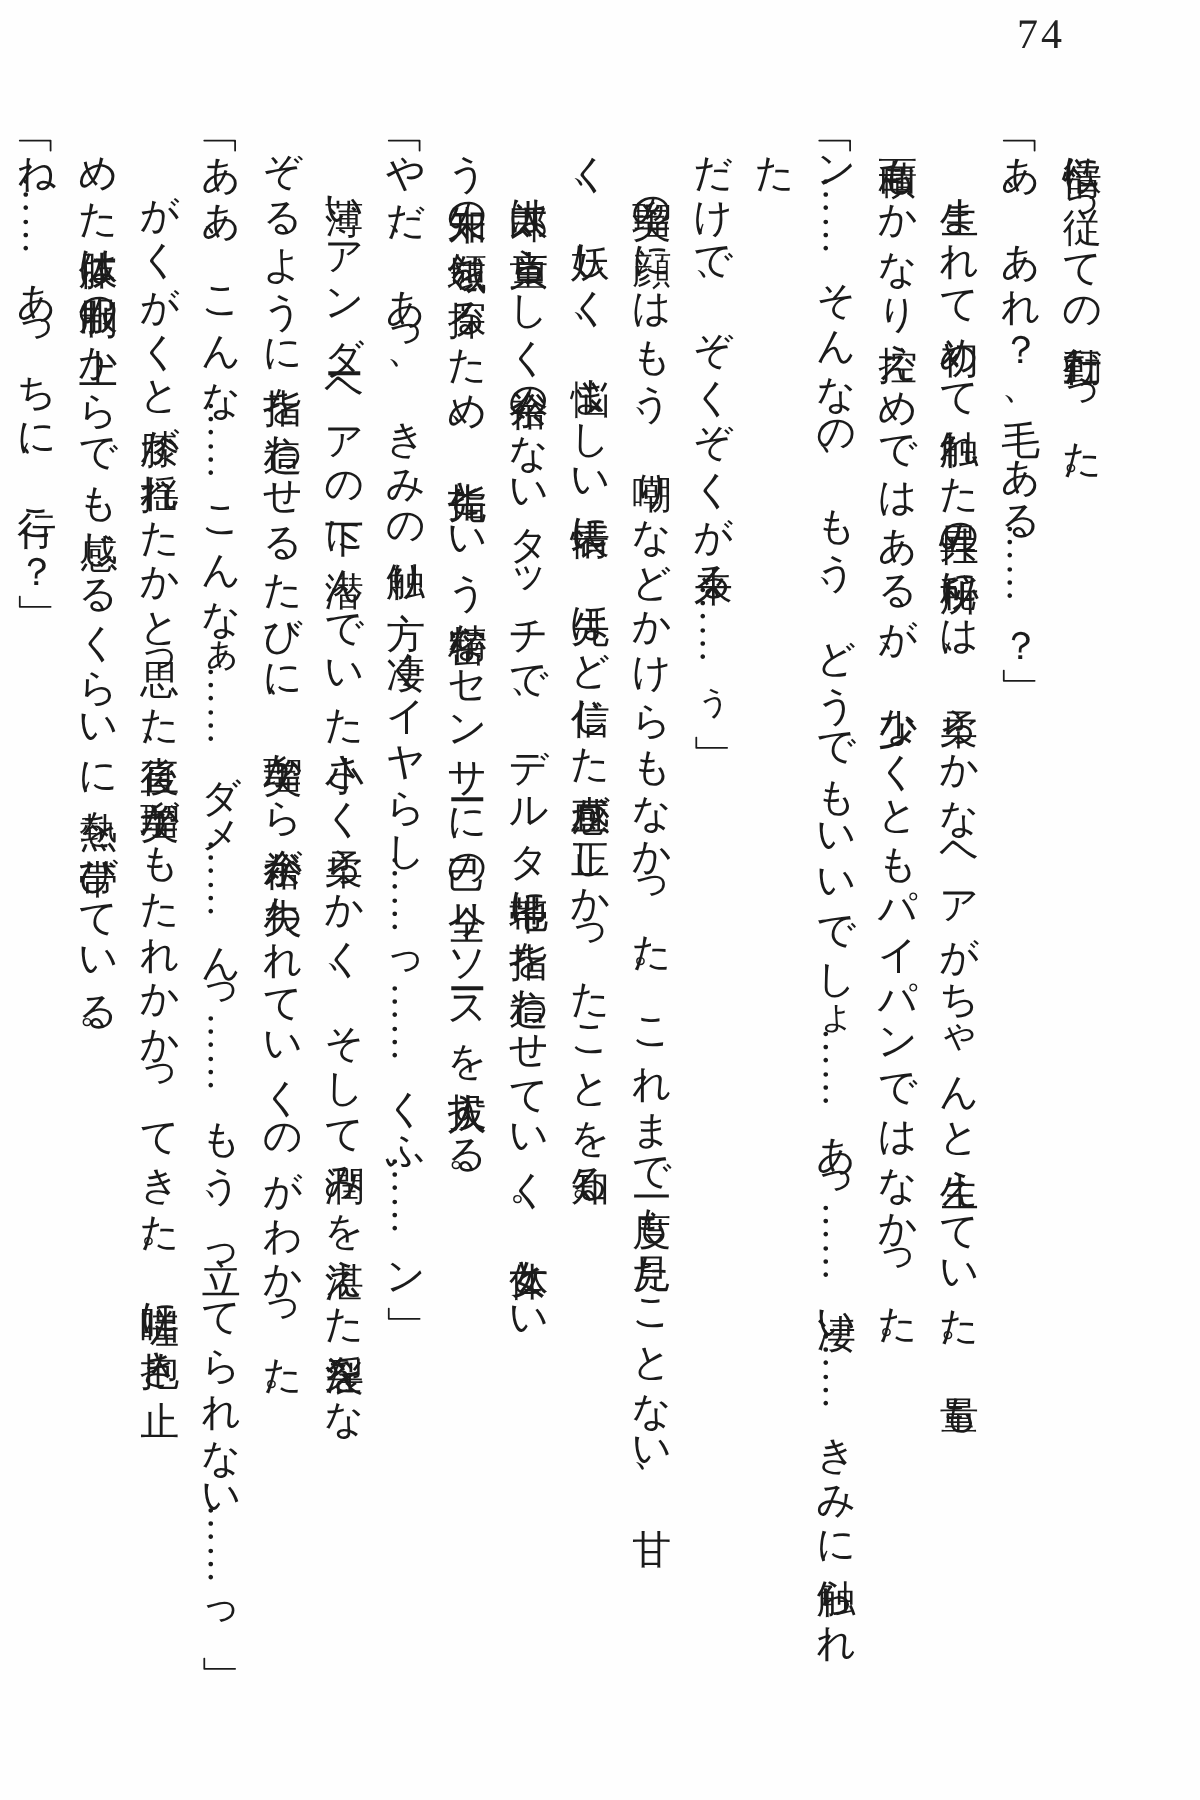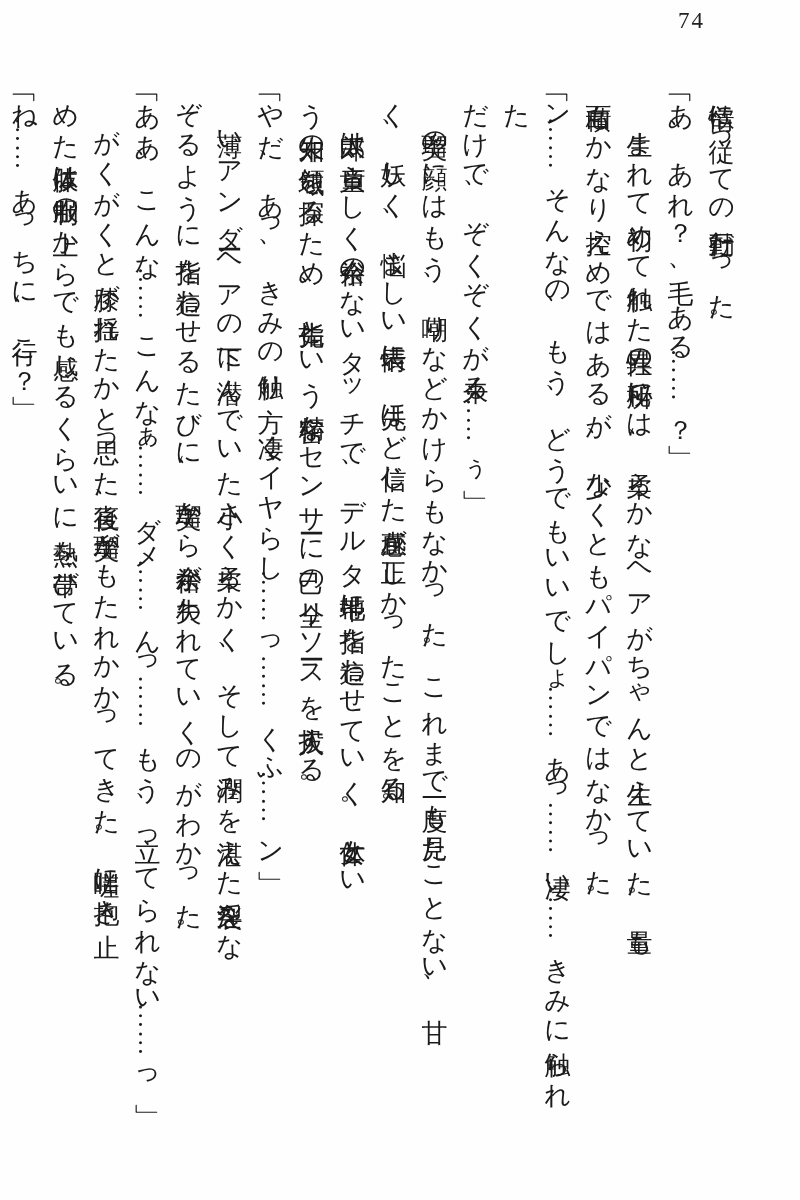--- a/index.html
+++ b/index.html
@@ -17,21 +17,21 @@
     width: 800px;
     height: 1200px;
     background: #fefefe;
     color: #1b1b1b;
     overflow: hidden;
   }
   .page-number {
     position: absolute;
     top: 8px;
     left: 678px;
-    font-size: 23px;
+    font-size: 28px;
     letter-spacing: 2px;
     color: #222;
   }
   .text-area {
     position: absolute;
     top: 85px;
     right: 58px;
     height: 1045px;
     writing-mode: vertical-rl;
     text-orientation: mixed;

